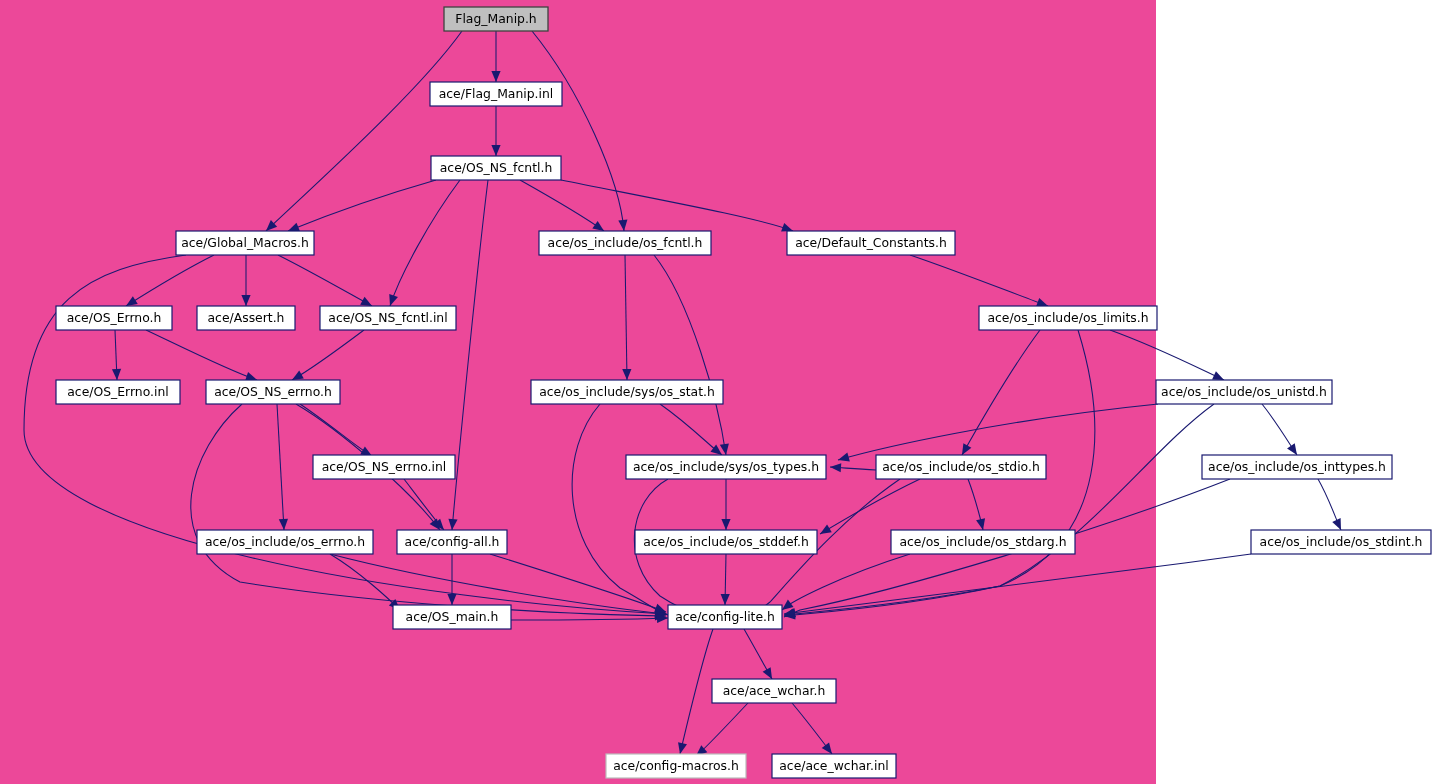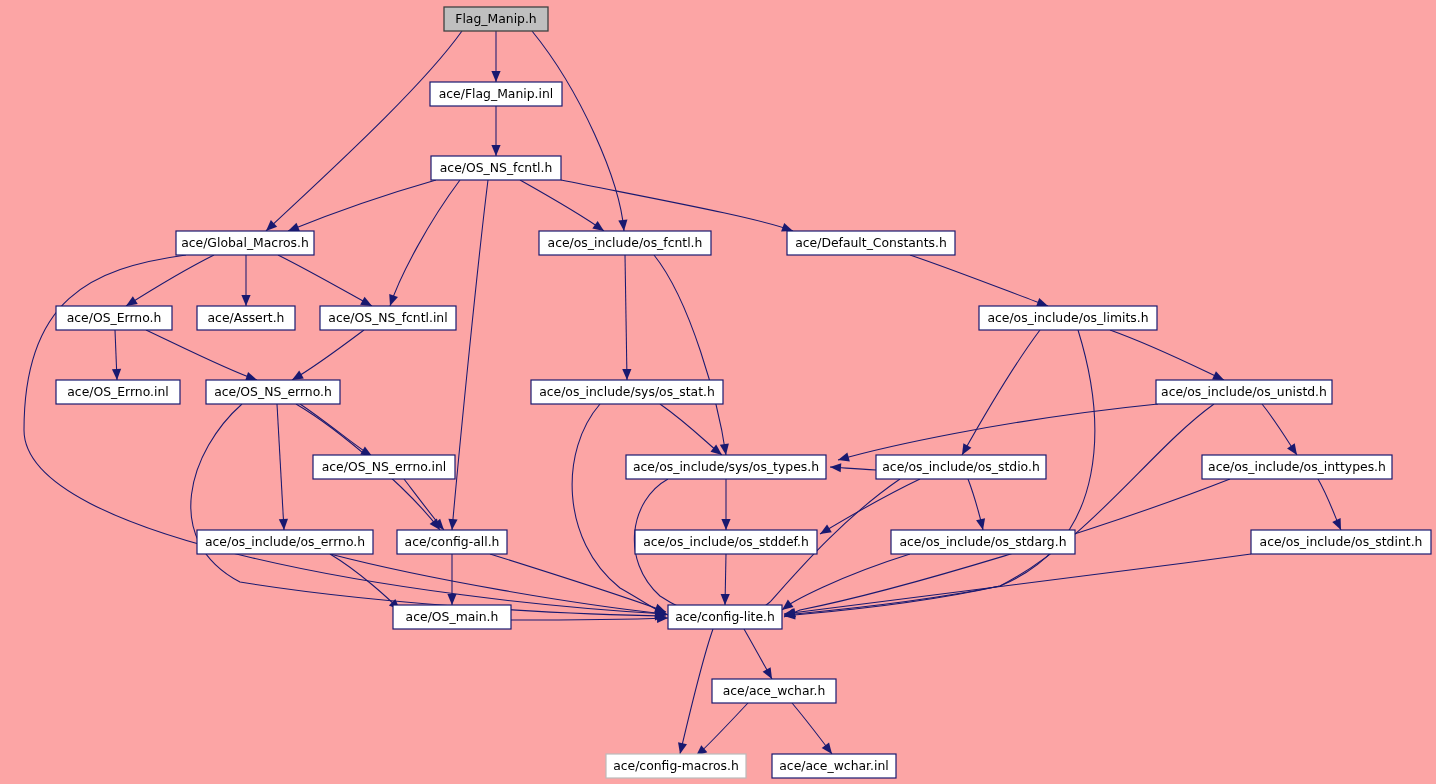--- a/index.html
+++ b/index.html
@@ -2,23 +2,23 @@
 <html><head>
 <meta charset="utf-8">
 <style>
   html, body {
     margin: 0;
     padding: 0;
     background: #ffffff;
   }
   #graph-root {
     position: relative;
-    width: 1436px;
+    width: 1156px;
     height: 784px;
-    background: #fca5a5;
+    background: #ec4899;
     font-family: "DejaVu Sans", sans-serif;
   }
   svg#dep-graph {
     display: block;
     width: 1436px;
     height: 784px;
   }
   .node-box {
     fill: #ffffff;
     stroke: #191970;

